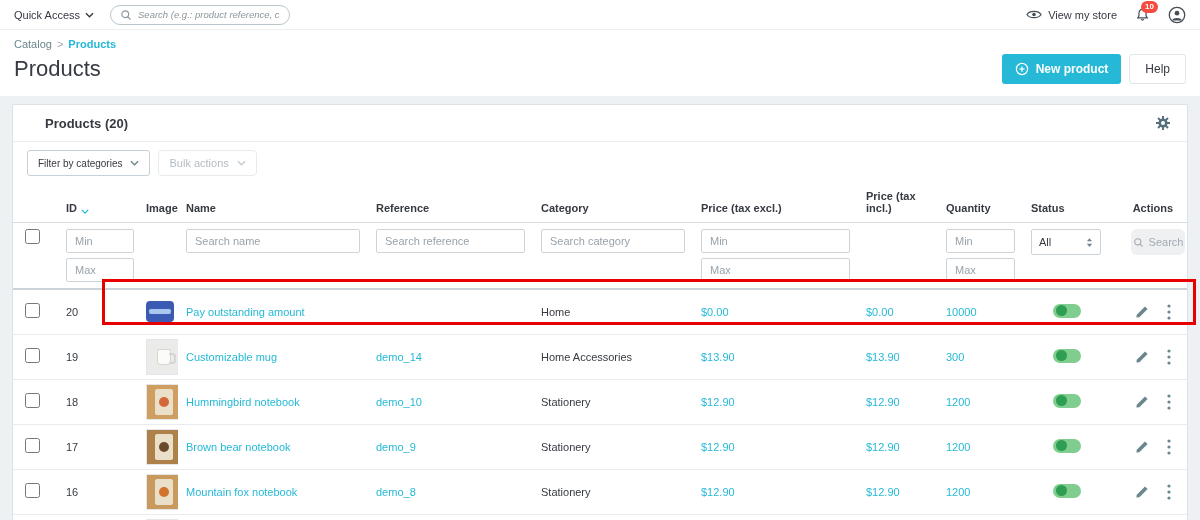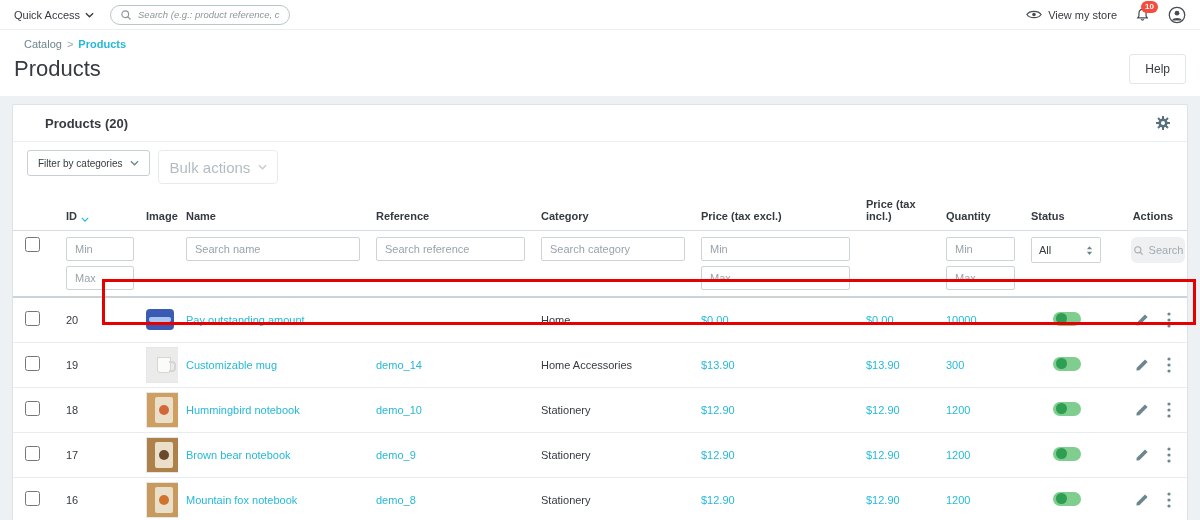--- a/index.html
+++ b/index.html
@@ -32,21 +32,21 @@
   .view-store { display: flex; align-items: center; gap: 6px; font-size: 11px; color: #363a41; cursor: pointer; }
   .bell-wrap { position: relative; cursor: pointer; }
   .badge {
     position: absolute; top: -6px; right: -8px;
     background: #f54c3e; color: #fff; font-size: 8px; font-weight: bold;
     border-radius: 8px; padding: 1px 4px; line-height: 10px;
   }
   .avatar { cursor: pointer; display: flex; align-items: center; }
 
   
-  .breadcrumb { padding: 8px 24px 2px; font-size: 11px; color: #6c868e; }
+  .breadcrumb { padding: 8px 14px 2px; font-size: 11px; color: #6c868e; }
   .bc-sep { margin: 0 5px; color: #9aa6ad; }
   .bc-current { color: #25b9d7; font-weight: bold; cursor: pointer; }
   .page-head {
     display: flex; justify-content: space-between; align-items: center;
     padding: 2px 14px 12px;
   }
   .page-title { font-size: 22px; font-weight: 400; color: #363a41; }
   .head-actions { display: flex; gap: 8px; }
   .btn-new {
     display: flex; align-items: center; gap: 7px;
@@ -75,21 +75,21 @@
   .panel-toolbar { display: flex; gap: 8px; padding: 8px 14px 10px; }
   .btn-filter {
     display: flex; align-items: center; gap: 8px;
     background: #fff; border: 1px solid #c7d0d6; border-radius: 3px;
     font-size: 10px; color: #363a41; padding: 0 10px; height: 26px; cursor: pointer;
     font-family: "Liberation Sans", sans-serif;
   }
   .btn-bulk {
     display: flex; align-items: center; gap: 8px;
     background: #fff; border: 1px solid #e7ebee; border-radius: 4px;
-    font-size: 15px; color: #b3bcc2; padding: 16px 10px; height: 26px; cursor: default;
+    font-size: 11px; color: #b3bcc2; padding: 8px 10px; height: 26px; cursor: default;
     font-family: "Liberation Sans", sans-serif;
   }
 
   
   table { width: 100%; border-collapse: collapse; table-layout: fixed; }
   th {
     font-size: 11px; font-weight: bold; color: #363a41; text-align: left;
     padding: 4px 8px 8px; vertical-align: bottom; height: 30px;
     border-bottom: 1px solid #d7dde1; white-space: normal;
   }
@@ -213,20 +213,28 @@
   </div>
 </div>
 
 <div class="breadcrumb">
   <span>Catalog</span><span class="bc-sep">&gt;</span><span class="bc-current">Products</span>
 </div>
 
 <div class="page-head">
   <h1 class="page-title">Products</h1>
   <div class="head-actions">
+    <button class="btn-new">
+      <svg width="14" height="14" viewBox="0 0 16 16">
+          <circle cx="8" cy="8" r="6.4" fill="none" stroke="#ffffff" stroke-width="1.4"></circle>
+          <line x1="8" y1="5" x2="8" y2="11" stroke="#ffffff" stroke-width="1.4"></line>
+          <line x1="5" y1="8" x2="11" y2="8" stroke="#ffffff" stroke-width="1.4"></line>
+        </svg>
+      <span>New product</span>
+    </button>
     <button class="btn-help">
       <span>Help</span>
     </button>
   </div>
 </div>
 
 <div class="content">
   <div class="panel">
     <div class="panel-header">
       <span class="panel-title">Products (20)</span>

